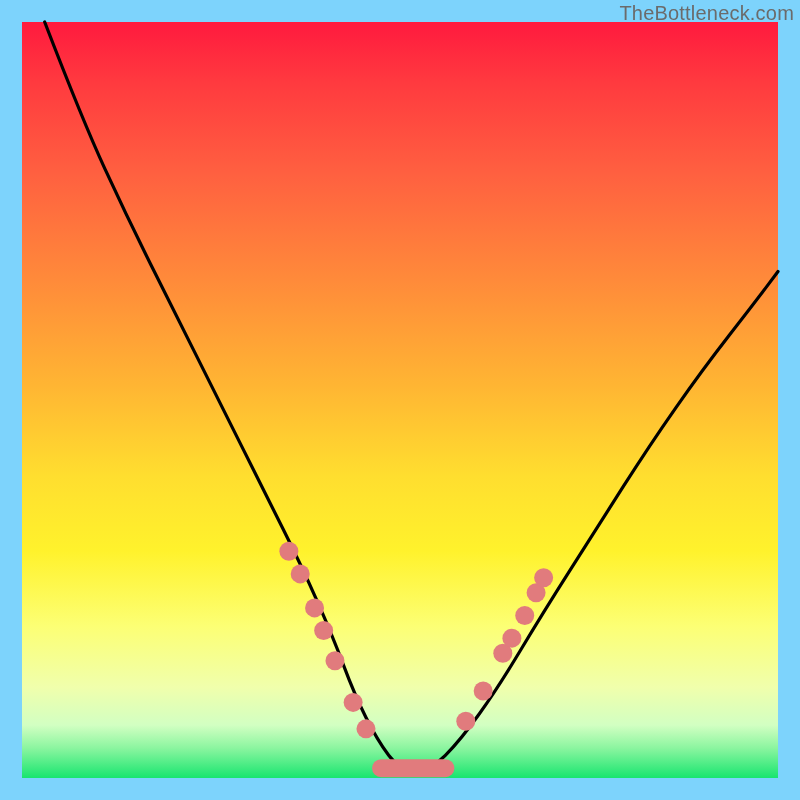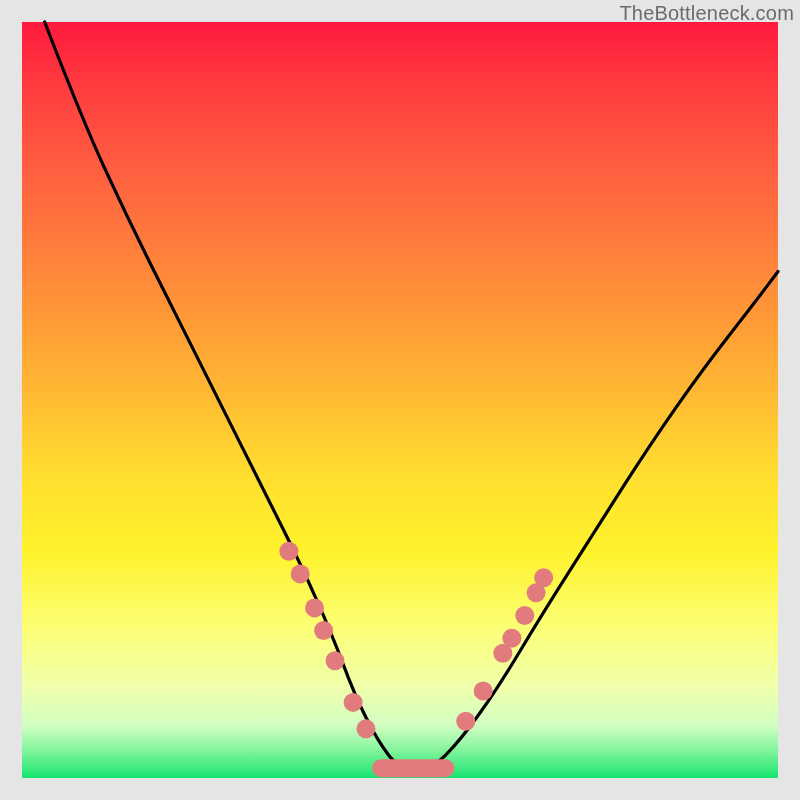--- a/index.html
+++ b/index.html
@@ -10,21 +10,21 @@
     overflow: hidden;
     background: #000;
     font-family: Arial, Helvetica, sans-serif;
   }
   .frame {
     position: absolute;
     left: 0;
     top: 0;
     width: 800px;
     height: 800px;
-    background: #e5e5e5;
+    background: #7dd3fc;
   }
   .plot {
     position: absolute;
     left: 22px;
     top: 22px;
     width: 756px;
     height: 756px;
     
     background: linear-gradient(to bottom,
       #ff1a3e 0%,

